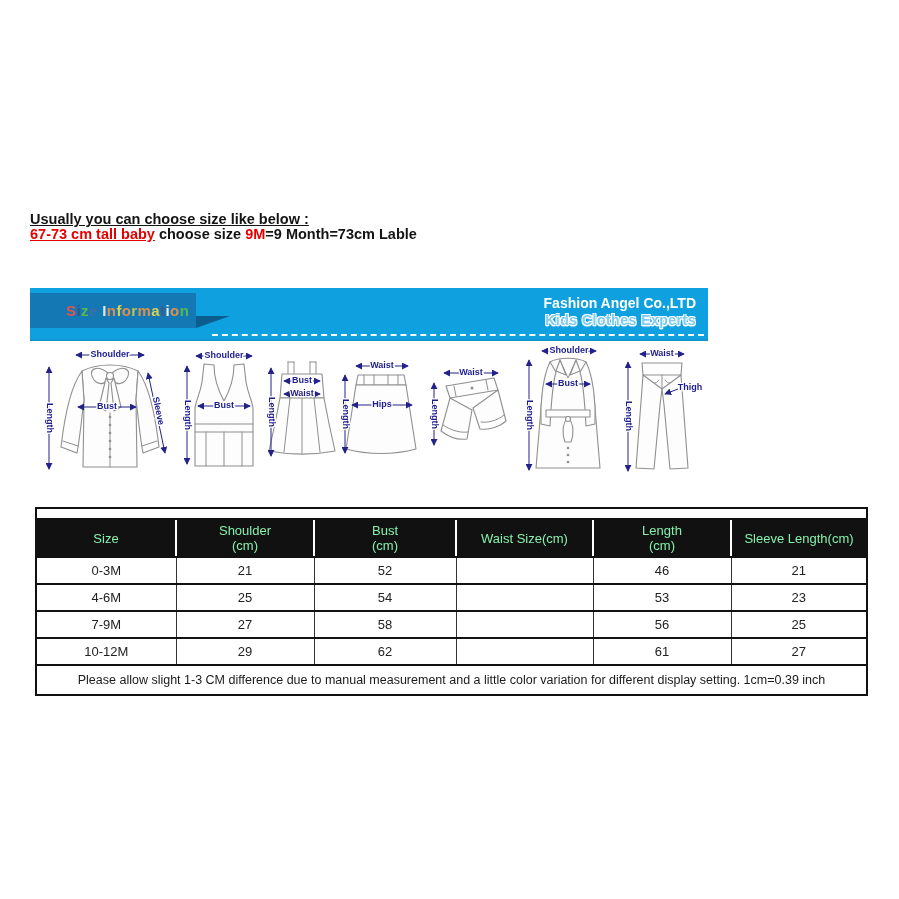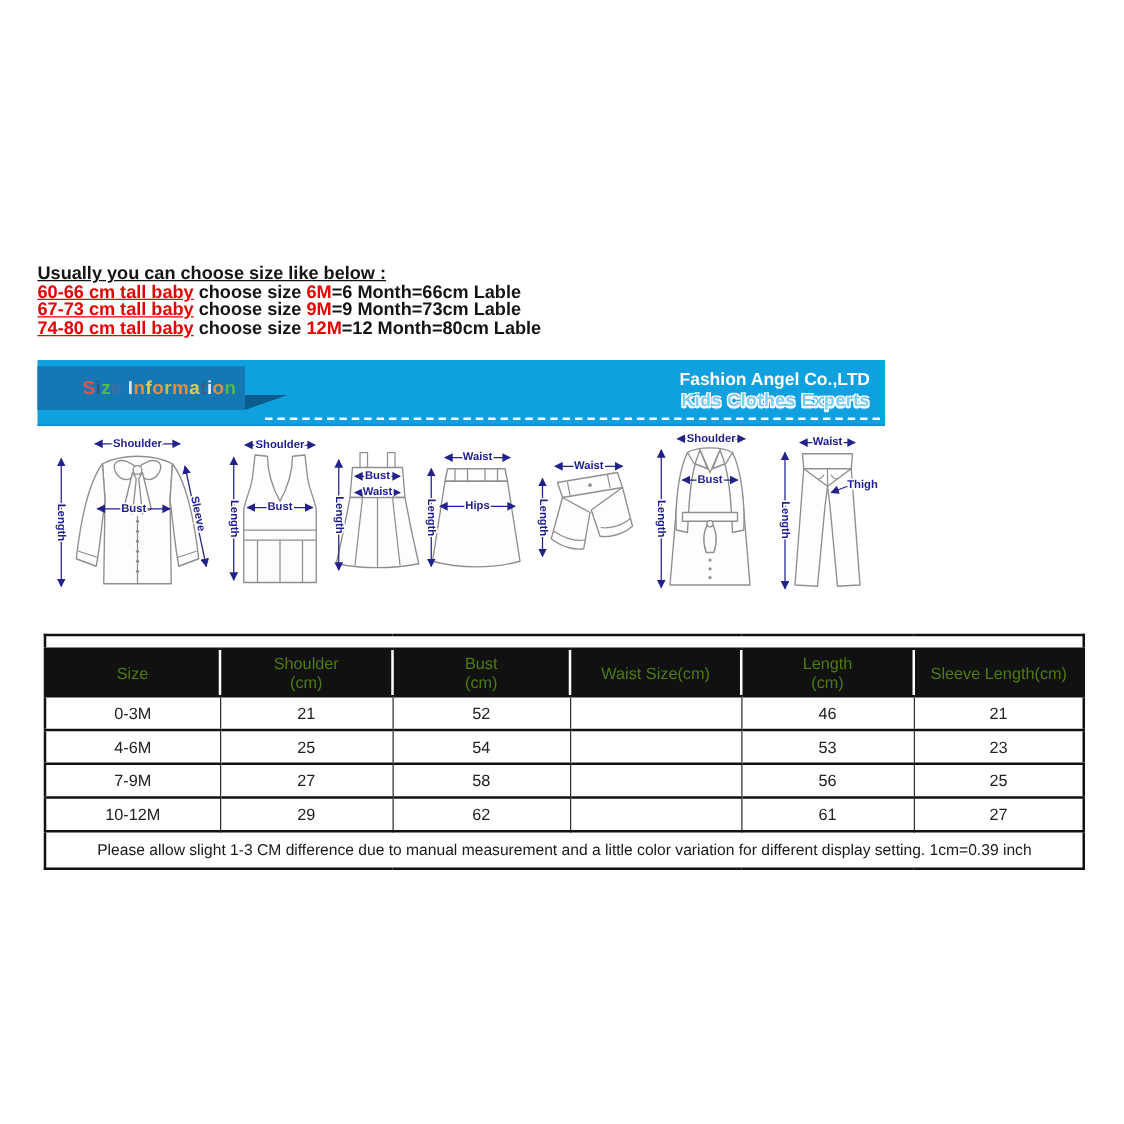--- a/index.html
+++ b/index.html
@@ -36,21 +36,21 @@
   .gline { stroke:#8f8f8f; stroke-width:1; fill:none; stroke-linecap:round; }
   .mline { stroke:#222288; stroke-width:1; }
   .glabel { font-family:"Liberation Sans",sans-serif; font-size:9px; font-weight:bold; fill:#1d1d8f;
             stroke:#ffffff; stroke-width:2.6px; paint-order:stroke; text-anchor:middle; dominant-baseline:middle; }
 
   
   .size-table { position:absolute; left:35px; top:507px; width:831px;
                 border-collapse:collapse; table-layout:fixed; background:#fff; }
   .size-table { border:2px solid #111; }
   .size-table td.spacer-cell { border:0; height:9px; padding:0; }
-  .size-table th { background:#111; color:#4d7c0f; font-size:13px; font-weight:normal;
+  .size-table th { background:#111; color:#86efac; font-size:13px; font-weight:normal;
                    height:34px; padding:1px 2px; border-top:2px solid #111; border-bottom:2px solid #111; }
   .size-table th + th { border-left:2px solid #fff; }
   .size-table th span { display:block; line-height:15px; }
   .size-table td { font-size:13px; color:#222; text-align:center; height:23px;
                    border:1px solid #333; border-top:2px solid #111; padding:1px 2px; }
   .size-table td.note-cell { height:26px; font-size:12.5px; color:#1a1a1a;
                              border:1px solid #111; border-top:2px solid #111; }
 </style>
 </head>
 <body>
@@ -60,23 +60,21 @@
   <svg width="0" height="0" style="position:absolute">
     <defs>
       <marker id="arrow" viewBox="0 0 8 8" markerWidth="7" markerHeight="7" refX="7" refY="4" orient="auto-start-reverse">
         <path d="M0,0 L8,4 L0,8 Z" fill="#222288"></path>
       </marker>
     </defs>
   </svg>
 
   <div class="guide">
     <div class="guide-title">Usually you can choose size like below :</div>
-    <div><span class="red ured">60-66 cm tall baby</span><span> choose size </span><span class="red">6M</span><span>=6 Month=66cm Lable</span></div>
     <div><span class="red ured">67-73 cm tall baby</span><span> choose size </span><span class="red">9M</span><span>=9 Month=73cm Lable</span></div>
-    <div><span class="red ured">74-80 cm tall baby</span><span> choose size </span><span class="red">12M</span><span>=12 Month=80cm Lable</span></div>
   </div>
 
   <div class="banner">
     <div class="tab">
       <div class="tab-label"><span style="color: rgb(224, 86, 76);">S</span><span style="color: rgb(54, 82, 126);">i</span><span style="color: rgb(88, 184, 78);">z</span><span style="color: rgb(63, 110, 160);">e</span><span> </span><span style="color: rgb(220, 226, 230);">I</span><span style="color: rgb(222, 143, 74);">n</span><span style="color: rgb(217, 207, 82);">f</span><span style="color: rgb(222, 143, 74);">o</span><span style="color: rgb(185, 195, 85);">r</span><span style="color: rgb(222, 143, 74);">m</span><span style="color: rgb(217, 207, 82);">a</span><span style="color: rgb(63, 91, 138);">t</span><span style="color: rgb(234, 240, 244);">i</span><span style="color: rgb(222, 143, 74);">o</span><span style="color: rgb(88, 184, 78);">n</span></div>
     </div>
     <div class="tab-fold"></div>
     <div class="company">Fashion Angel Co.,LTD</div>
     <div class="tagline">Kids Clothes Experts</div>
     <div class="dashes"></div>

